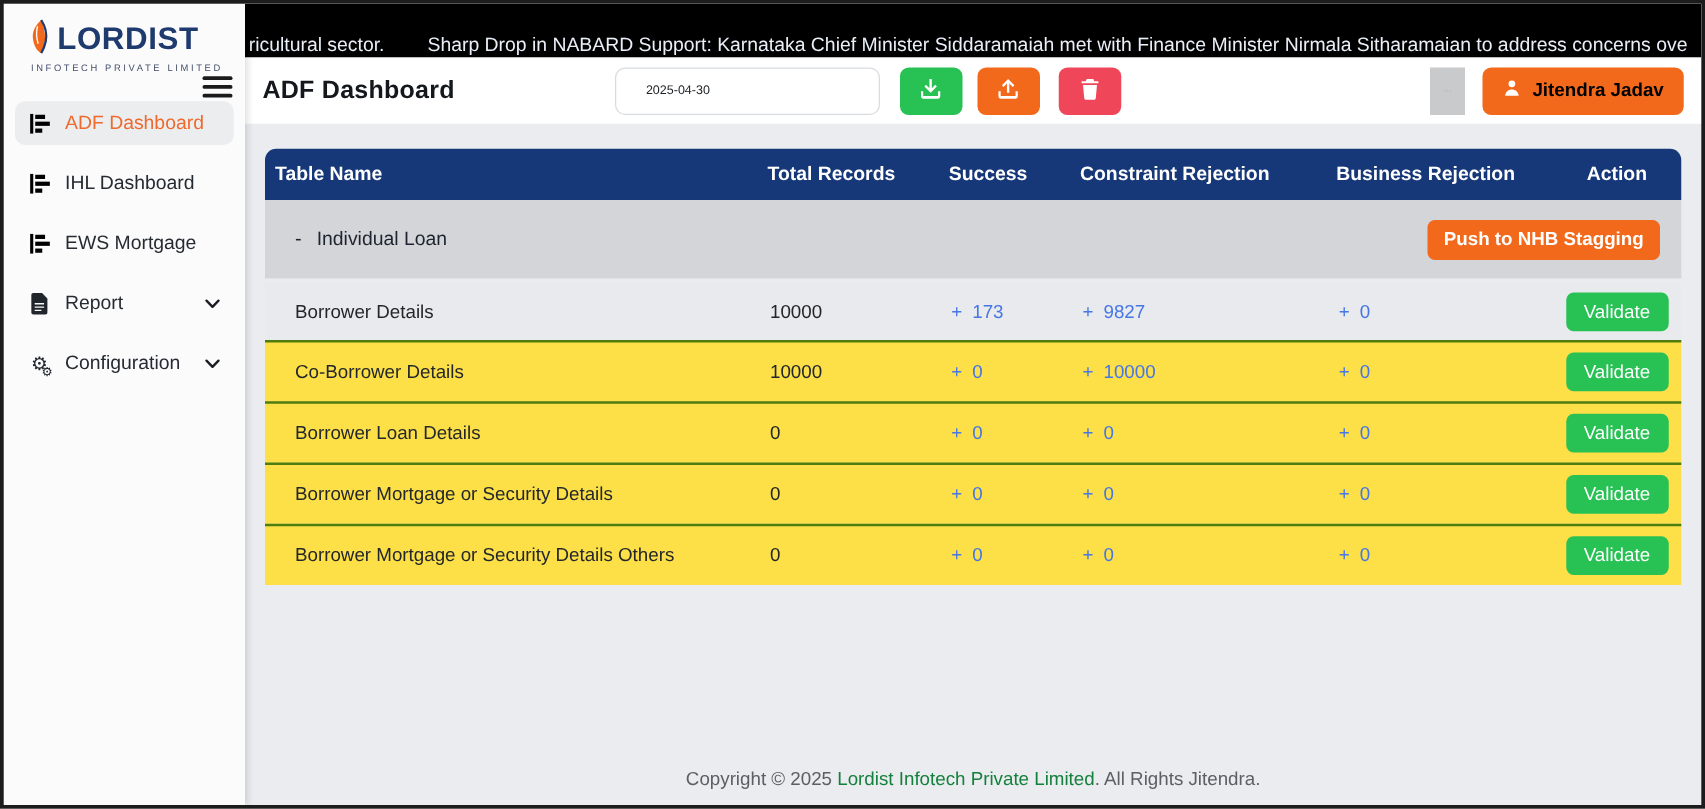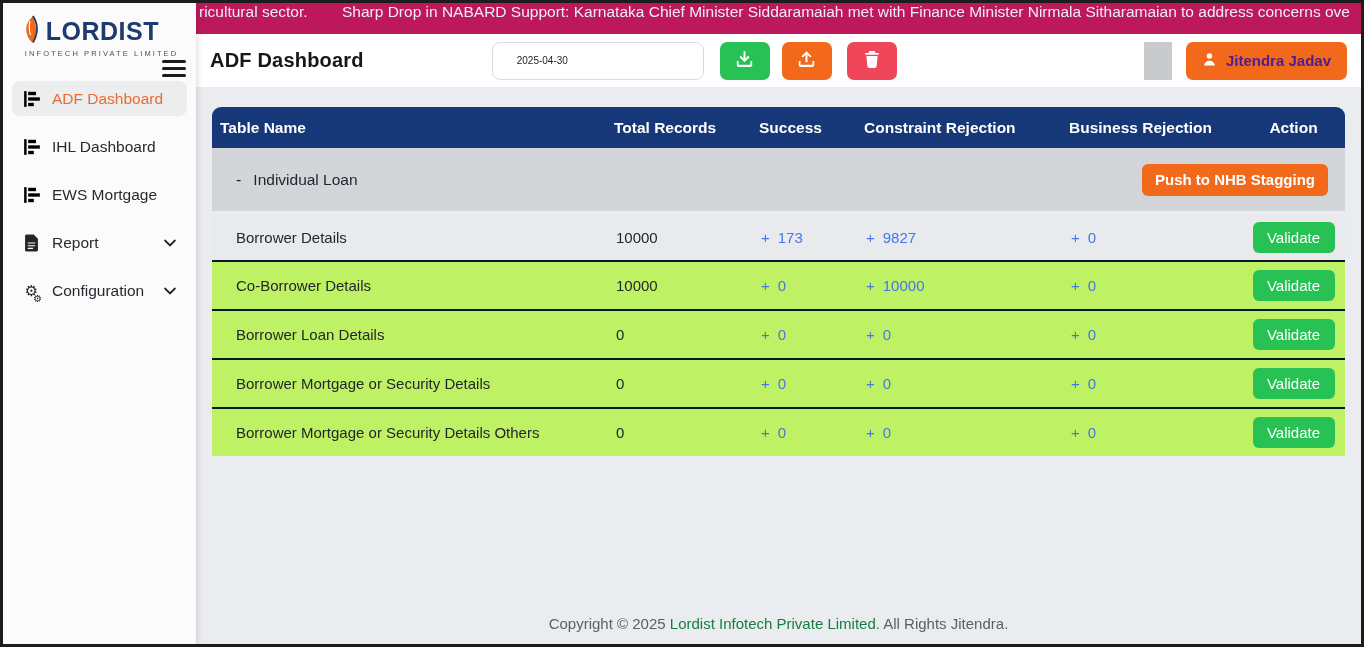--- a/index.html
+++ b/index.html
@@ -25,44 +25,44 @@
   .nav-icon { width:19px; height:19px; display:flex; align-items:center; justify-content:center; }
   .nav-icon svg { fill:#21262c; }
   .gear-wrap { position:relative; font-family:"DejaVu Sans", sans-serif; color:#21262c; }
   .gear-main { font-size:15px; line-height:1; }
   .gear-sub { position:absolute; font-size:10px; right:-4px; bottom:-4px; line-height:1; }
   .chev { margin-left:auto; display:flex; align-items:center; }
 
   
   .main { flex:1; min-width:0; display:flex; flex-direction:column; background:#eaecef; }
 
-  .ticker { height:31px; background:#be185d; color:#e9eef8; display:flex; align-items:flex-start; overflow:hidden; font-size:15.5px; white-space:pre; flex:0 0 auto; padding-left:3px; }
+  .ticker { height:43px; background:#000000; color:#e9eef8; display:flex; align-items:flex-end; overflow:hidden; font-size:15.5px; white-space:pre; flex:0 0 auto; padding-left:3px; }
 
   .topbar { height:53px; background:#ffffff; display:flex; align-items:center; padding:0 14px; flex:0 0 auto; }
   .page-title { font-size:20px; font-weight:700; color:#14171b; letter-spacing:.2px; }
   .date-input { width:212px; height:38px; border:1px solid #d8dcе0; border:1px solid #d8dce0; border-radius:8px; font-size:10px; color:#212529; padding:0 0 0 24px; margin-left:128px; font-family:"Liberation Sans",sans-serif; outline:none; }
   .icon-btn { width:50px; height:38px; border:none; border-radius:7px; display:flex; align-items:center; justify-content:center; margin-left:12px; cursor:pointer; }
   .icon-btn.green { background:#28c154; margin-left:16px; }
   .icon-btn.orange { background:#f2691c; }
   .icon-btn.red { background:#f0465a; margin-left:15px; }
   .ghost-box { width:28px; height:38px; background:#c9cacb; margin-left:auto; display:flex; align-items:center; justify-content:center; font-size:6px; color:#9a9b9c; overflow:hidden; }
-  .user-btn { height:38px; background:#f2691c; border:none; border-radius:7px; color:#4c1d95; font-weight:700; font-size:15px; display:flex; align-items:center; gap:9px; padding:0 16px; margin-left:14px; cursor:pointer; font-family:"Liberation Sans",sans-serif; }
+  .user-btn { height:38px; background:#f2691c; border:none; border-radius:7px; color:#000000; font-weight:700; font-size:15px; display:flex; align-items:center; gap:9px; padding:0 16px; margin-left:14px; cursor:pointer; font-family:"Liberation Sans",sans-serif; }
 
   
   .content { flex:1; display:flex; flex-direction:column; padding:20px 16px 0; min-height:0; }
   .table-card { width:100%; }
   .thead { display:grid; grid-template-columns:390px 145px 105px 205px 185px 1fr; background:#173878; color:#fff; height:41px; align-items:center; border-radius:9px 9px 0 0; font-weight:700; font-size:15.5px; }
   .thead .hcell { padding-left:12px; }
   .thead .hcell.first { padding-left:8px; }
   .thead .hcell.last { text-align:center; padding-left:0; }
   .group-row { height:63px; background:#d3d5d8; display:flex; align-items:center; padding:0 17px 0 24px; color:#1d2430; font-size:15.5px; }
   .collapse-dash { margin-right:12px; font-size:16px; cursor:pointer; color:#1d2430; }
   .group-label { font-weight:400; }
   .push-btn { margin-left:auto; background:#f2691c; color:#fff; font-weight:700; font-size:15px; height:32px; padding:0 13px; border-radius:6px; border:none; cursor:pointer; font-family:"Liberation Sans",sans-serif; }
-  .trow { display:grid; grid-template-columns:390px 145px 105px 205px 185px 1fr; height:49px; align-items:center; background:#bef264; font-size:15px; color:#23272b; border-top:2px solid #0f172a; }
+  .trow { display:grid; grid-template-columns:390px 145px 105px 205px 185px 1fr; height:49px; align-items:center; background:#fde047; font-size:15px; color:#23272b; border-top:2px solid #4d7c0f; }
   .trow.highlight { background:#e9eaed; border-top:3px solid #eaecef; }
   .trow .cell { padding-left:14px; }
   .trow .cell.name-cell { padding-left:24px; }
   .trow .cell.action-cell { padding-left:0; display:flex; justify-content:center; }
   .plus-link { color:#4677e5; cursor:pointer; display:inline-flex; }
   .plus-link .plus { margin-right:8px; }
   .validate-btn { width:82px; height:31px; background:#28c154; border:none; border-radius:6px; color:#fff; font-size:15px; cursor:pointer; font-family:"Liberation Sans",sans-serif; }
 
   .footer { margin-top:auto; text-align:center; font-size:15px; color:#5c6066; padding:14px 0 12px; }
   .footer a { color:#15803d; text-decoration:none; cursor:pointer; }

